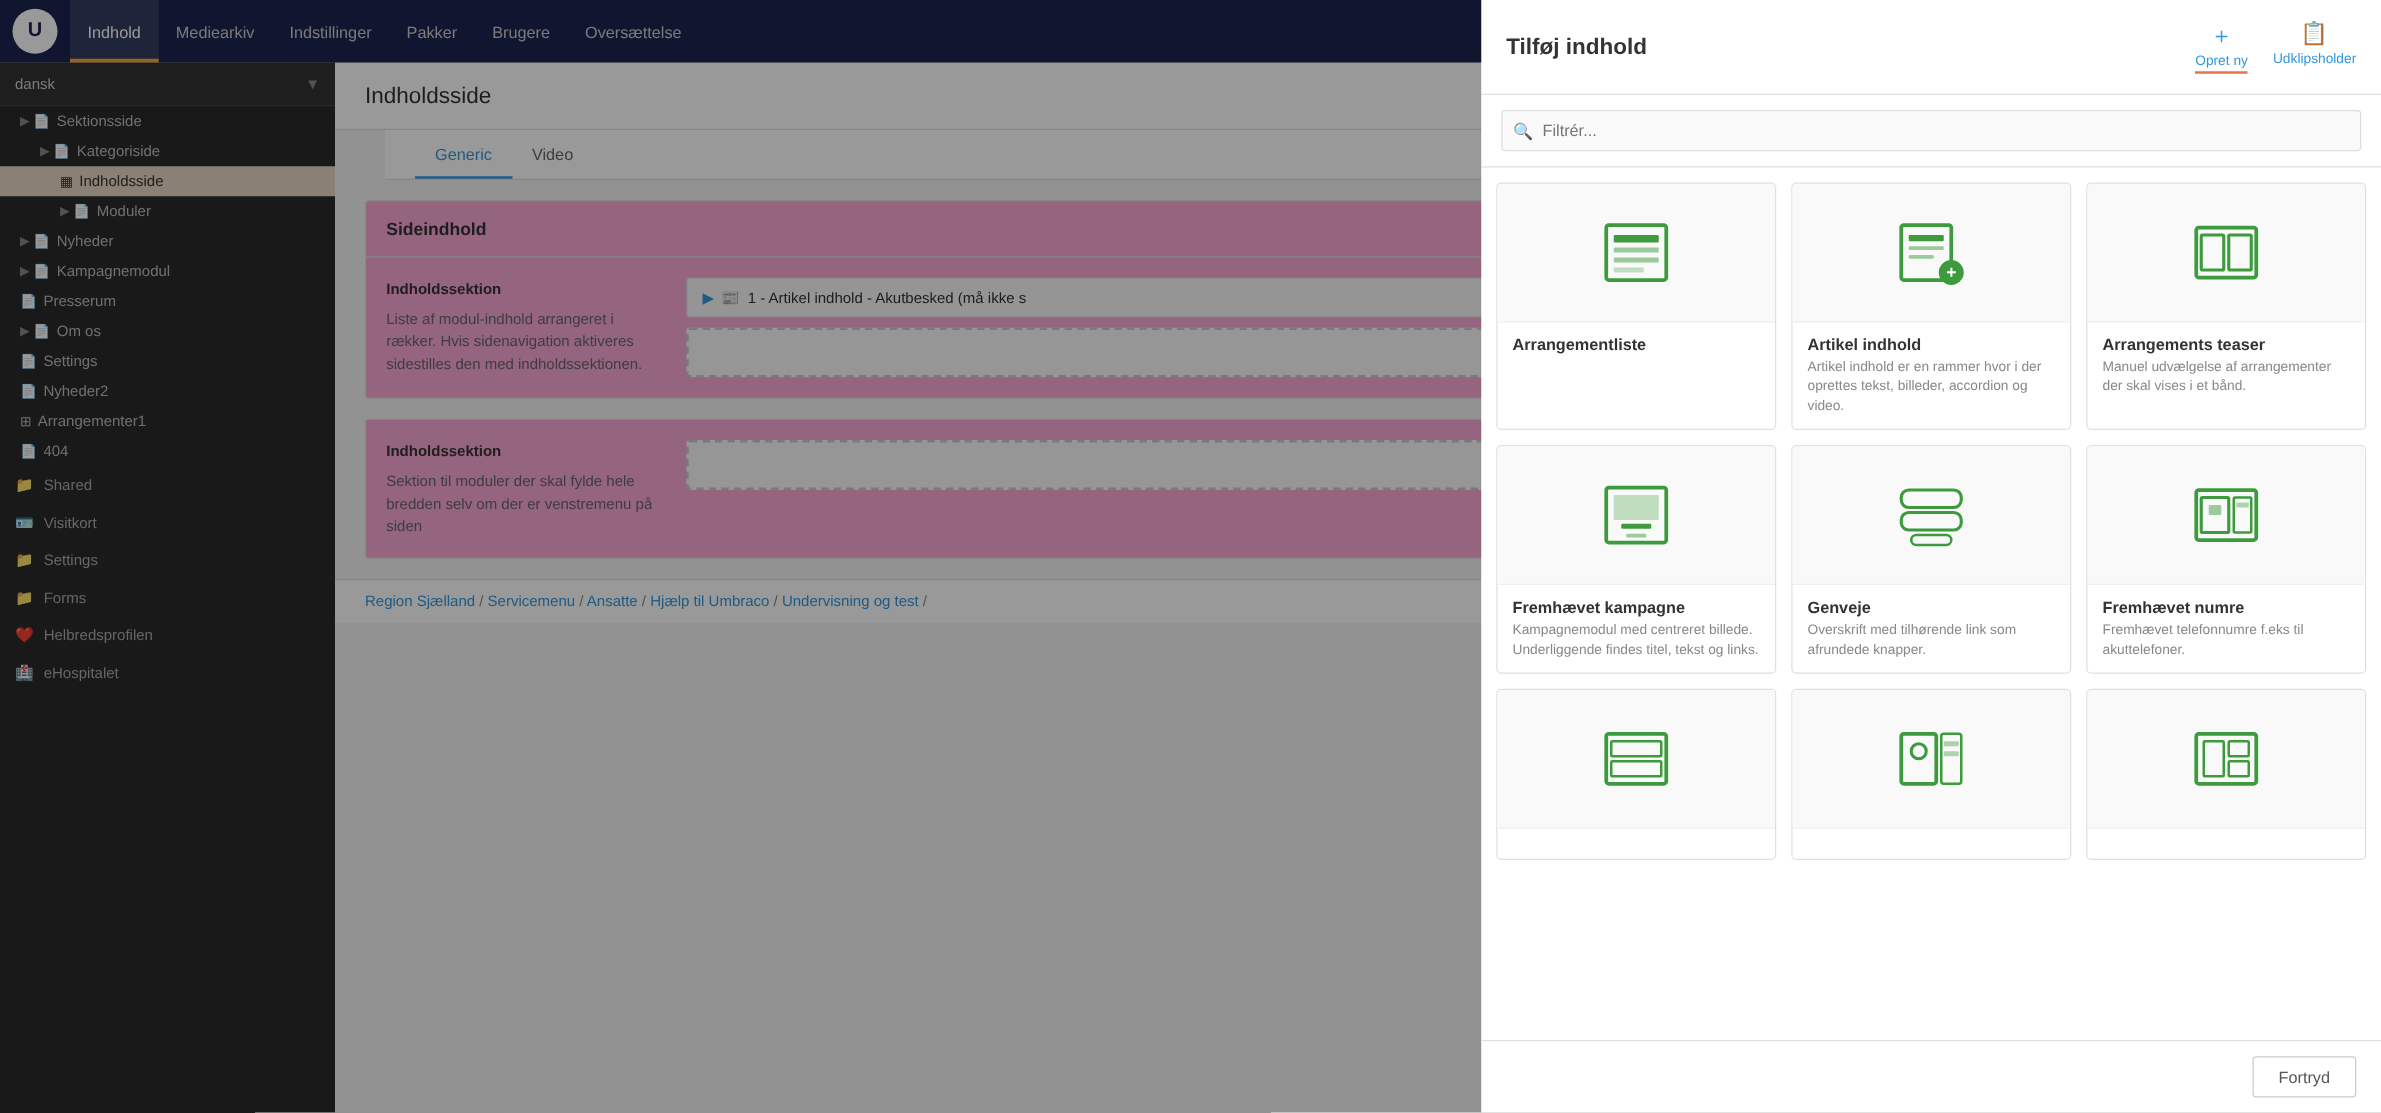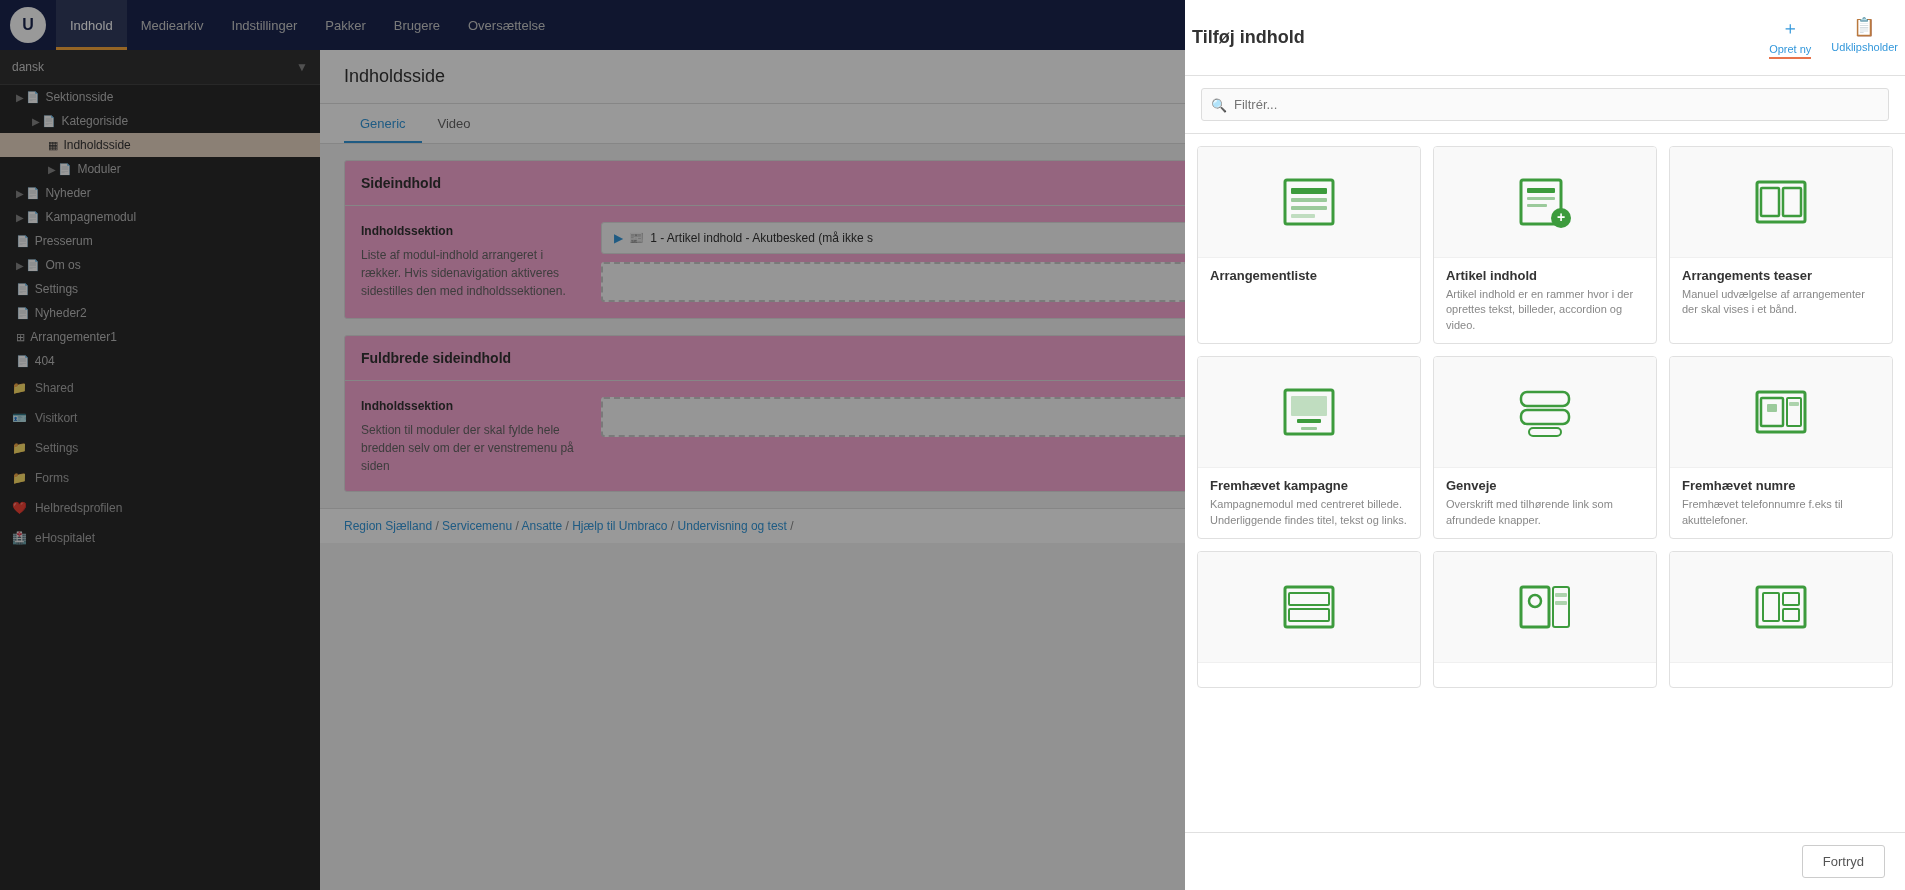--- a/index.html
+++ b/index.html
@@ -49,21 +49,21 @@
 
     
     .main-layout {
       display: flex;
       margin-top: 50px;
       height: calc(100vh - 50px);
     }
 
     
     .sidebar {
-      width: 320px;
+      width: 268px;
       background: #2a2a2a;
       overflow-y: auto;
       flex-shrink: 0;
       color: #ccc;
       font-size: 12px;
     }
     .sidebar-lang {
       display: flex;
       align-items: center;
       justify-content: space-between;
@@ -108,20 +108,21 @@
       border-bottom: 1px solid #e0e0e0;
       font-size: 18px;
       font-weight: 500;
       color: #333;
     }
     .tabs {
       display: flex;
       background: #fff;
       border-bottom: 1px solid #e0e0e0;
       padding: 0 24px;
+      margin-left: 40px;
     }
     .tab {
       padding: 12px 16px;
       cursor: pointer;
       color: #666;
       font-size: 13px;
       position: relative;
     }
     .tab.active {
       color: #3498db;
@@ -208,21 +209,21 @@
       width: 720px;
       background: #fff;
       z-index: 300;
       display: flex;
       flex-direction: column;
     }
     .modal-header {
       display: flex;
       align-items: center;
       justify-content: space-between;
-      padding: 16px 7px;
+      padding: 16px 20px;
       border-bottom: 1px solid #e0e0e0;
     }
     .modal-title {
       font-size: 18px;
       font-weight: 600;
       color: #333;
     }
     .modal-actions {
       display: flex;
       gap: 20px;
@@ -455,21 +456,20 @@
             <span class="arrow" style="color:#3498db;margin-right:6px">▶</span>
             <span style="color:#5cb85c;margin-right:6px">📰</span>
             <span>1 - Artikel indhold - Akutbesked (må ikke s</span>
           </div>
           <div class="drop-zone"></div>
         </div>
       </div>
     </div>
 
     <div class="section-block">
-      <div class="section-header">Fuldbrede sideindhold</div>
       <div class="section-body">
         <div class="section-desc">
           <div style="font-size:12px;font-weight:600;color:#333;margin-bottom:6px">Indholdssektion</div>
           <div>Sektion til moduler der skal fylde hele bredden selv om der er venstremenu på siden</div>
         </div>
         <div class="section-content">
           <div class="drop-zone"></div>
         </div>
       </div>
     </div>

